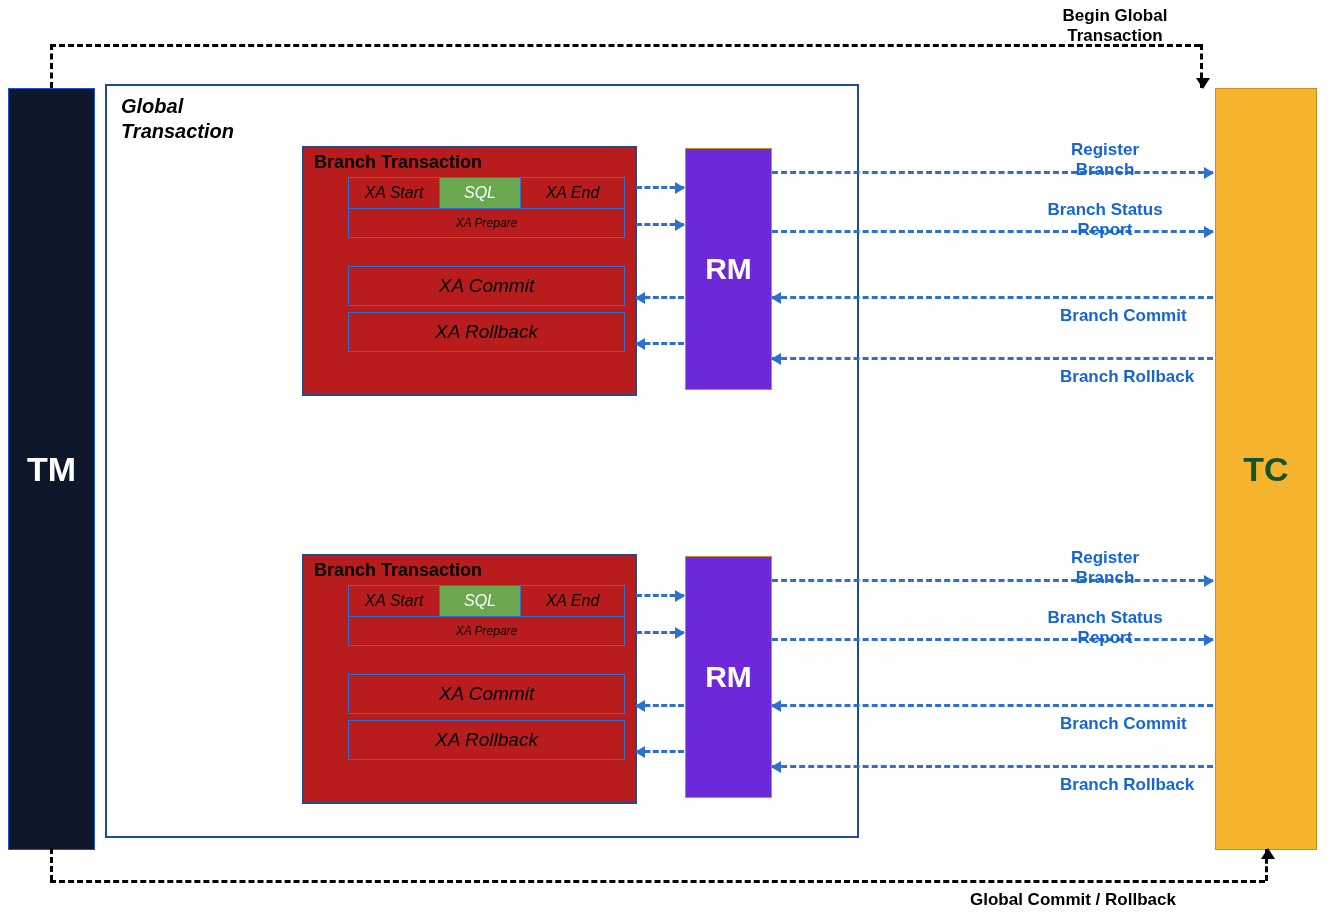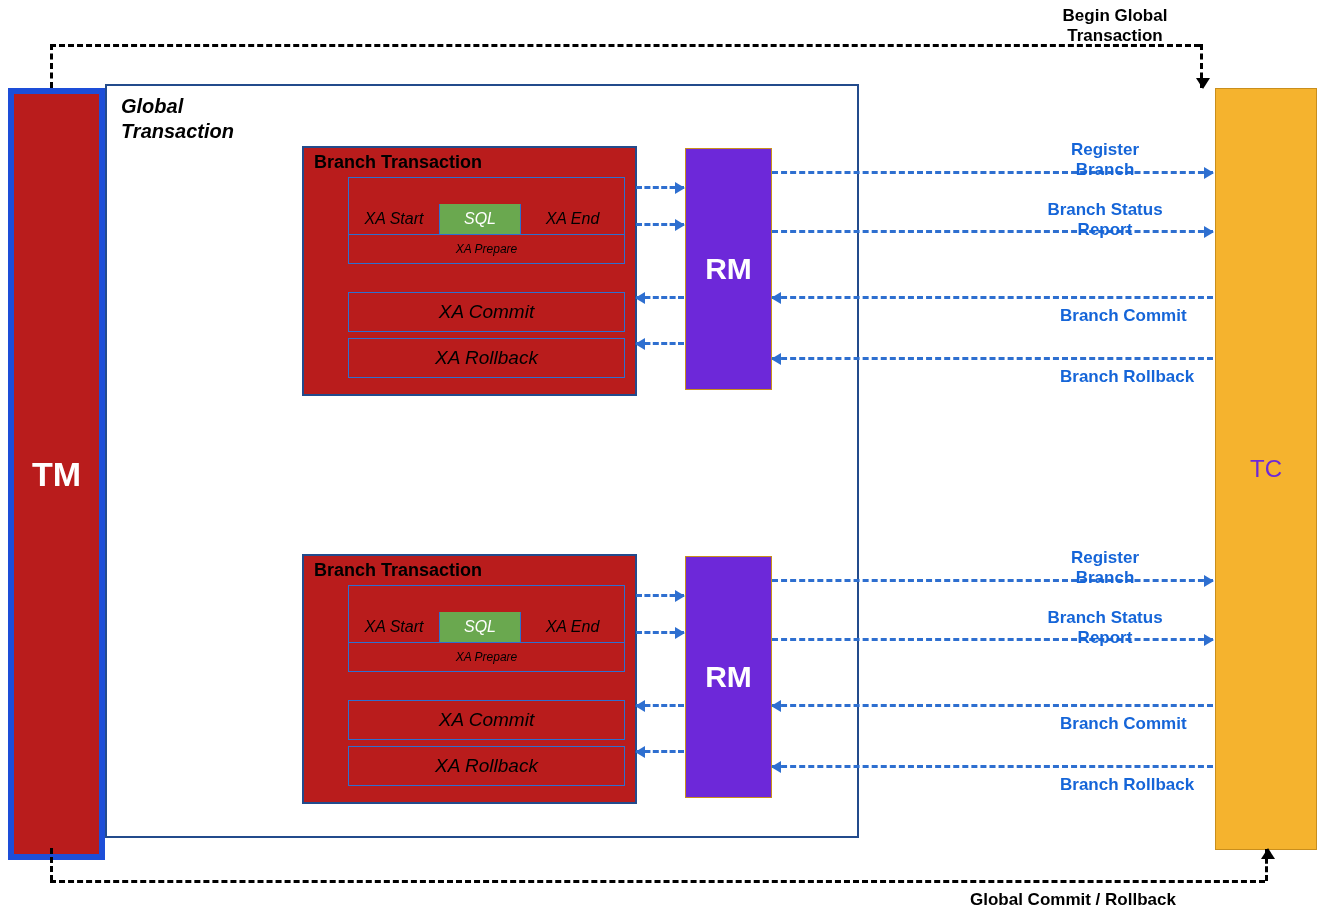--- a/index.html
+++ b/index.html
@@ -17,22 +17,22 @@
     height: 924px;
   }
   .abs { position: absolute; }
 
   
   .tm-box {
     left: 8px;
     top: 88px;
     width: 85px;
     height: 760px;
-    background: #b91c1c;
-    border: 6px solid #1d4ed8;
+    background: #0f172a;
+    border: 1px solid #1d4ed8;
     display: flex;
     align-items: center;
     justify-content: center;
   }
   .tm-box .lbl {
     color: #fff;
     font-size: 34px;
     font-weight: bold;
   }
 
@@ -42,23 +42,23 @@
     top: 88px;
     width: 100px;
     height: 760px;
     background: #f5b32e;
     border: 1px solid #c98e1c;
     display: flex;
     align-items: center;
     justify-content: center;
   }
   .tc-box .lbl {
-    color: #6d28d9;
-    font-size: 24px;
-    font-weight: normal;
+    color: #14532d;
+    font-size: 34px;
+    font-weight: bold;
   }
 
   
   .gt-box {
     left: 105px;
     top: 84px;
     width: 750px;
     height: 750px;
     background: #fff;
     border: 2px solid #234b8c;
@@ -89,21 +89,20 @@
   }
   .row-group {
     margin: 2px 10px 10px 44px;
     border: 1.5px solid #2e6fd0;
   }
   .row1 {
     display: flex;
     align-items: stretch;
     border-bottom: 1.5px solid #2e6fd0;
     height: 30px;
-    margin-top: 26px;
   }
   .cell {
     display: flex;
     align-items: center;
     justify-content: center;
     font-style: italic;
     font-size: 16px;
   }
   .cell.start { width: 90px; border-right: 1.5px solid #2e6fd0; }
   .cell.sql   { width: 80px; border-right: 1.5px solid #2e6fd0;

